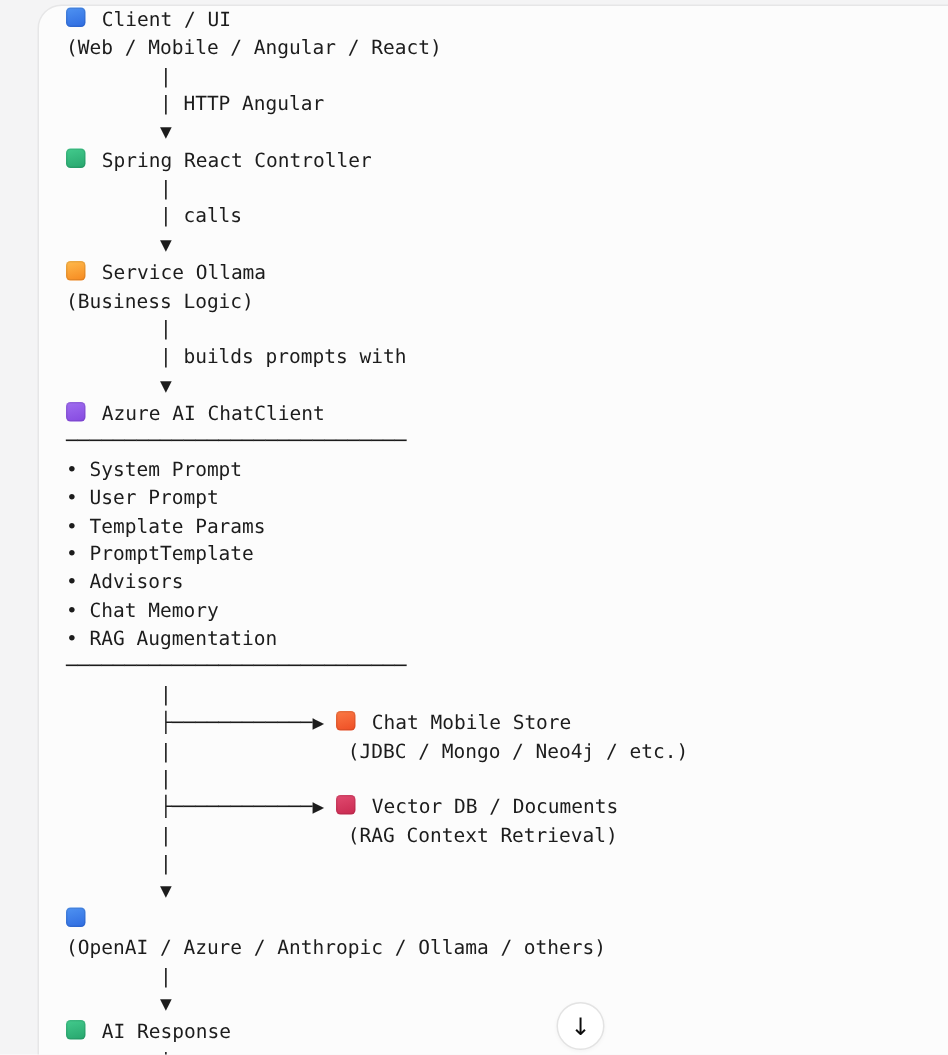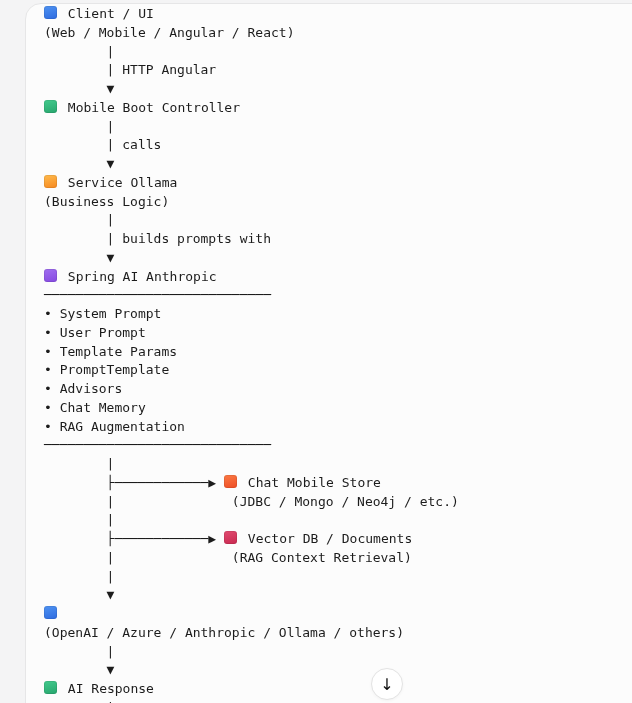--- a/index.html
+++ b/index.html
@@ -70,30 +70,30 @@
 </head>
 <body>
 
 <div class="code-card">
   <div class="diagram">
       <div class="dline"><span class="sq" style="background: linear-gradient(165deg, rgb(79, 147, 242), rgb(46, 107, 224));"></span><span> Client / UI</span></div>
       <div class="dline"><span>(Web / Mobile / Angular / React)</span></div>
       <div class="dline"><span>        |</span></div>
       <div class="dline"><span>        | HTTP Angular</span></div>
       <div class="dline"><span>        ▼</span></div>
-      <div class="dline"><span class="sq" style="background: linear-gradient(165deg, rgb(67, 203, 141), rgb(39, 165, 109));"></span><span> Mobile Boot Controller</span></div>
+      <div class="dline"><span class="sq" style="background: linear-gradient(165deg, rgb(67, 203, 141), rgb(39, 165, 109));"></span><span> Spring React Controller</span></div>
       <div class="dline"><span>        |</span></div>
       <div class="dline"><span>        | calls</span></div>
       <div class="dline"><span>        ▼</span></div>
       <div class="dline"><span class="sq" style="background: linear-gradient(165deg, rgb(255, 187, 77), rgb(246, 136, 31));"></span><span> Service Ollama</span></div>
       <div class="dline"><span>(Business Logic)</span></div>
       <div class="dline"><span>        |</span></div>
       <div class="dline"><span>        | builds prompts with</span></div>
       <div class="dline"><span>        ▼</span></div>
-      <div class="dline"><span class="sq" style="background: linear-gradient(165deg, rgb(160, 110, 240), rgb(133, 73, 224));"></span><span> Spring AI Anthropic</span></div>
+      <div class="dline"><span class="sq" style="background: linear-gradient(165deg, rgb(160, 110, 240), rgb(133, 73, 224));"></span><span> Azure AI ChatClient</span></div>
       <div class="dline"><span>─────────────────────────────</span></div>
       <div class="dline"><span>• System Prompt</span></div>
       <div class="dline"><span>• User Prompt</span></div>
       <div class="dline"><span>• Template Params</span></div>
       <div class="dline"><span>• PromptTemplate</span></div>
       <div class="dline"><span>• Advisors</span></div>
       <div class="dline"><span>• Chat Memory</span></div>
       <div class="dline"><span>• RAG Augmentation</span></div>
       <div class="dline"><span>─────────────────────────────</span></div>
       <div class="dline"><span>        |</span></div>

